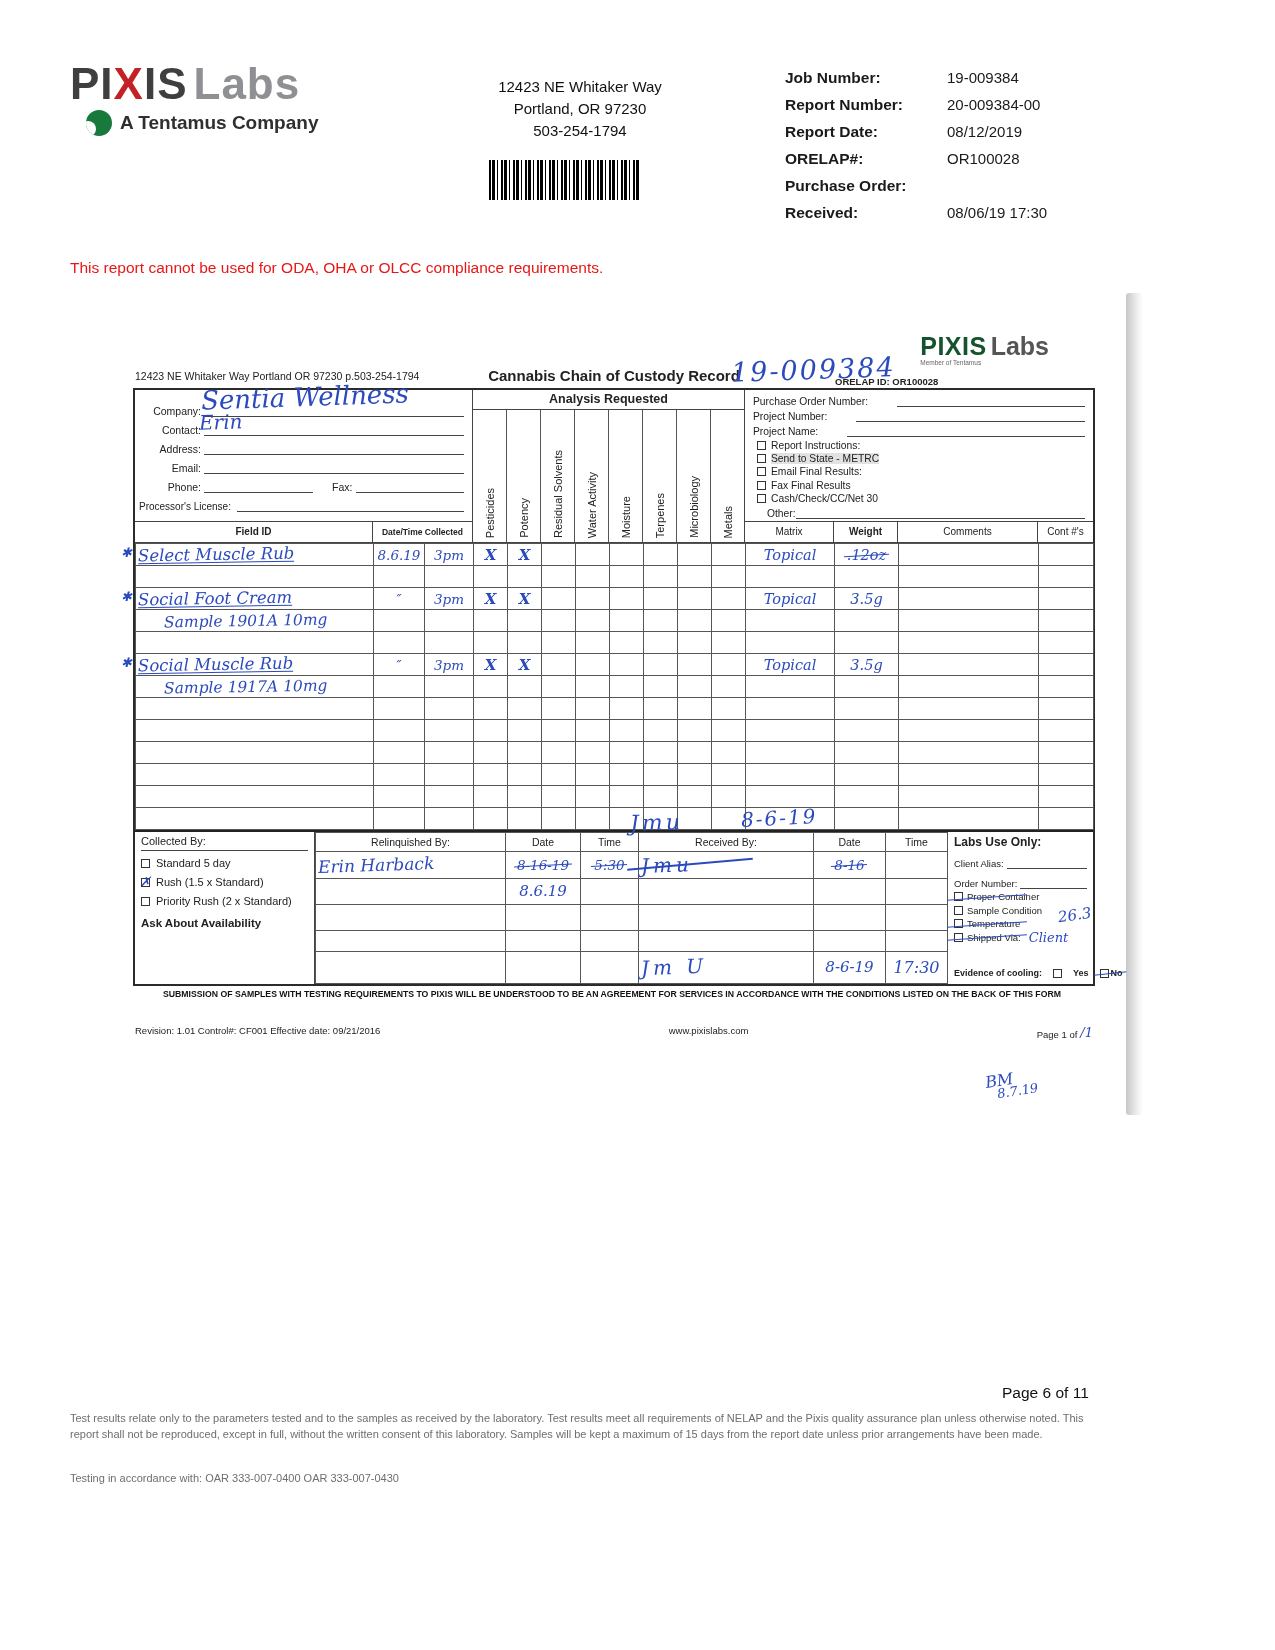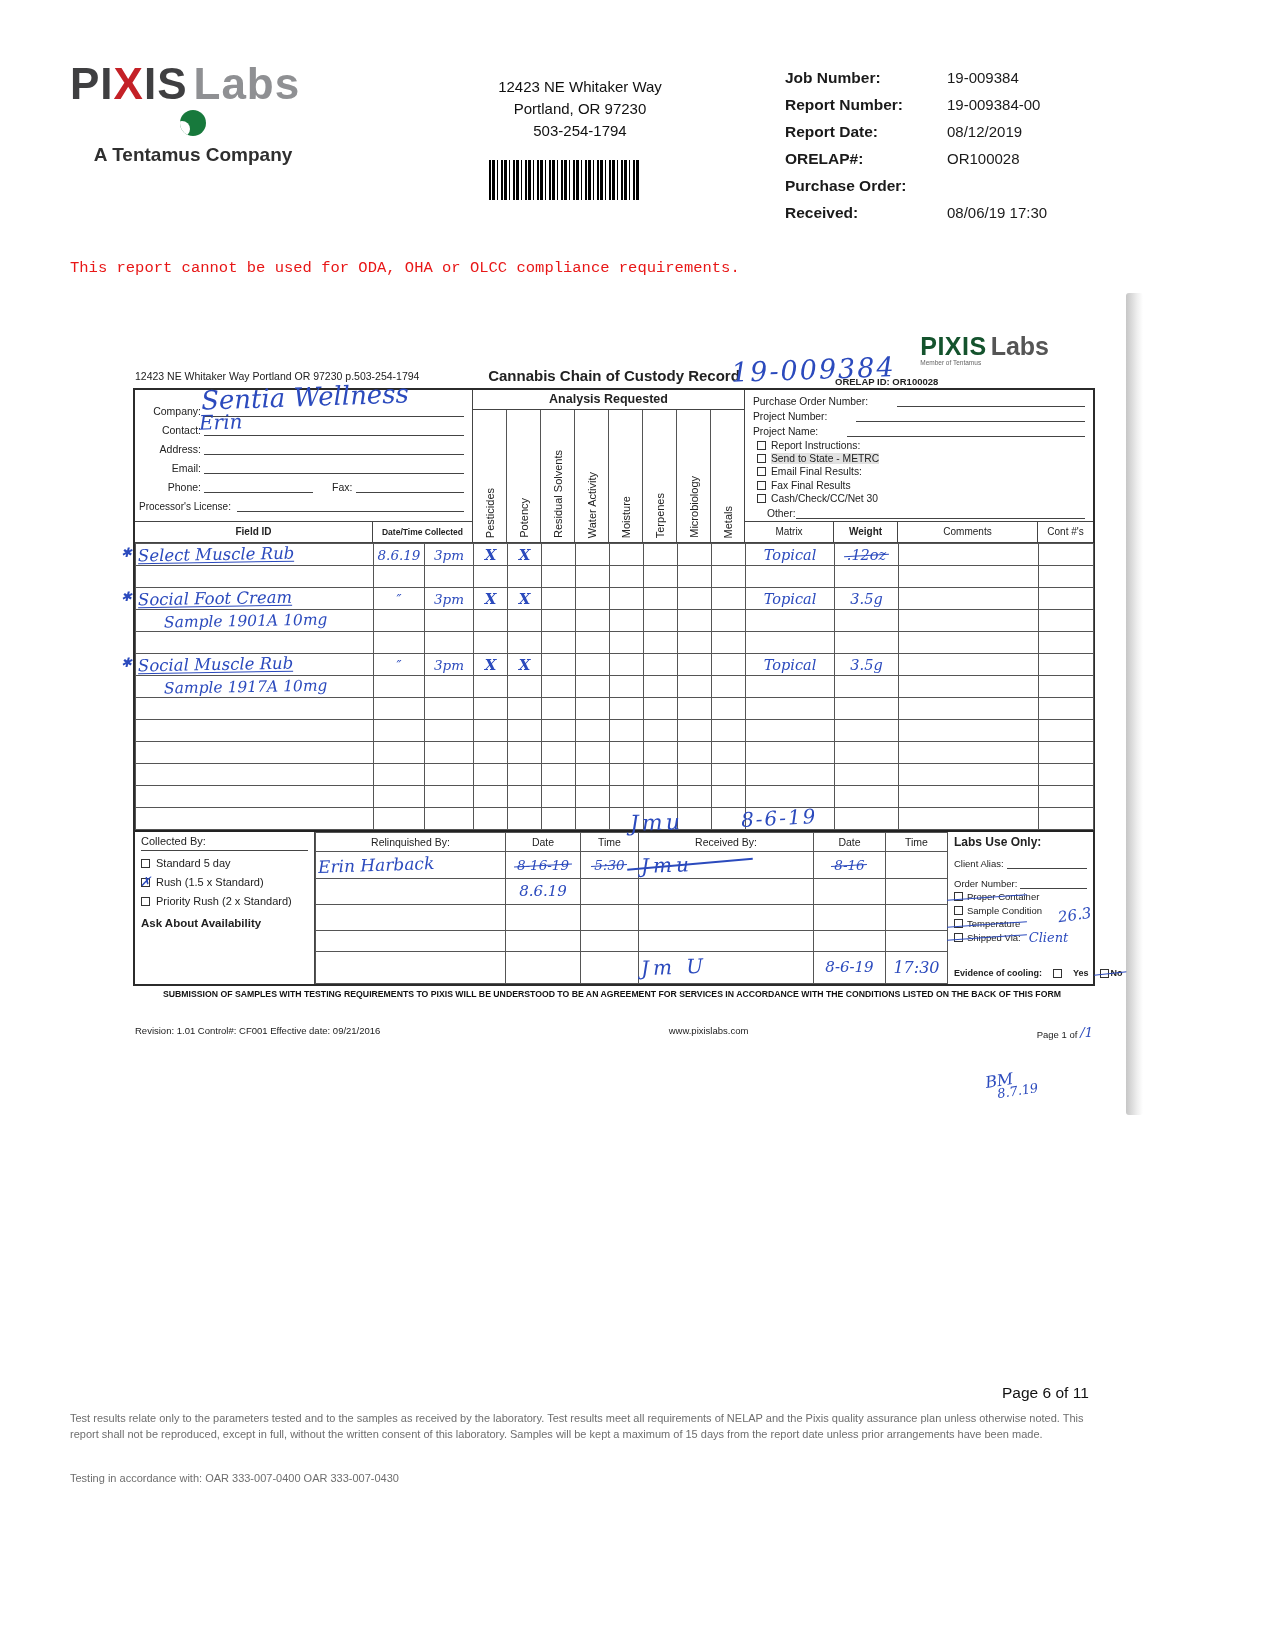--- a/index.html
+++ b/index.html
@@ -3,31 +3,31 @@
 <meta charset="utf-8">
 <style>
   html,body{margin:0;padding:0;}
   body{width:1275px;height:1650px;background:#fff;font-family:"Liberation Sans",sans-serif;position:relative;color:#1a1a1a;}
   
   .logo-block{position:absolute;left:70px;top:62px;}
   .logo-word{font-size:44px;font-weight:bold;letter-spacing:1px;line-height:44px;}
   .logo-word .dk{color:#3f3f41;}
   .logo-word .rd{color:#c42127;}
   .logo-word .gy{color:#8f9093;font-weight:bold;margin-left:6px;}
-  .logo-tag{display:flex;align-items:center;gap:8px;margin-top:4px;margin-left:16px;flex-direction:column;}
+  .logo-tag{display:flex;align-items:center;gap:8px;margin-top:4px;margin-left:16px;}
   .leaf{width:26px;height:26px;border-radius:50%;background:#17793c;position:relative;overflow:hidden;}
   .leaf::after{content:"";position:absolute;width:16px;height:16px;background:#fff;border-radius:50%;left:-6px;top:11px;}
   .logo-tag .tagtxt{font-size:19px;font-weight:bold;color:#2f2f2f;}
   .hdr-addr{position:absolute;left:440px;top:76px;width:280px;text-align:center;font-size:15px;line-height:22px;color:#111;}
   .barcode{position:absolute;left:489px;top:160px;width:150px;height:40px;background:repeating-linear-gradient(90deg,#000 0 2px,#fff 2px 3px,#000 3px 6px,#fff 6px 8px,#000 8px 9px,#fff 9px 12px);}
   .hdr-info{position:absolute;left:785px;top:69px;}
   .info-row{display:flex;margin-bottom:9px;}
   .info-label{width:162px;font-weight:bold;font-size:15.5px;}
   .info-value{font-size:15px;}
-  .warning{position:absolute;left:70px;top:259px;font-size:15.5px;color:#e81717;font-family:Liberation Mono, monospace;}
+  .warning{position:absolute;left:70px;top:259px;font-size:15.5px;color:#e81717;}
   
   .coc{position:absolute;left:133px;top:332px;width:962px;height:800px;color:#222;}
   .scan-shadow{position:absolute;left:1126px;top:293px;width:17px;height:822px;background:linear-gradient(90deg,#b3b3b3,#e9e9e9 65%,rgba(255,255,255,0));opacity:.75;border-radius:3px;}
   .hw{font-family:"DejaVu Serif",serif;font-style:italic;color:#2b4abd;display:inline-block;}
   .coc-head{position:relative;height:56px;}
   .coc-addr{position:absolute;left:2px;bottom:6px;font-size:10.5px;color:#222;}
   .coc-title{position:absolute;left:0;right:0;bottom:4px;text-align:center;font-size:15px;font-weight:bold;}
   .coc-logo{position:absolute;right:46px;top:0;text-align:left;}
   .coc-logo .lg1{font-size:25px;font-weight:bold;color:#14532d;letter-spacing:.5px;}
   .coc-logo .lg2{font-size:25px;font-weight:bold;color:#555;margin-left:4px;}
@@ -136,21 +136,21 @@
   </div>
 <div class="barcode"></div>
 
 <div class="hdr-info">
     <div class="info-row">
       <span class="info-label">Job Number:</span>
       <span class="info-value">19-009384</span>
     </div>
     <div class="info-row">
       <span class="info-label">Report Number:</span>
-      <span class="info-value">19-009384-00</span>
+      <span class="info-value">20-009384-00</span>
     </div>
     <div class="info-row">
       <span class="info-label">Report Date:</span>
       <span class="info-value">08/12/2019</span>
     </div>
     <div class="info-row">
       <span class="info-label">ORELAP#:</span>
       <span class="info-value">OR100028</span>
     </div>
     <div class="info-row">

